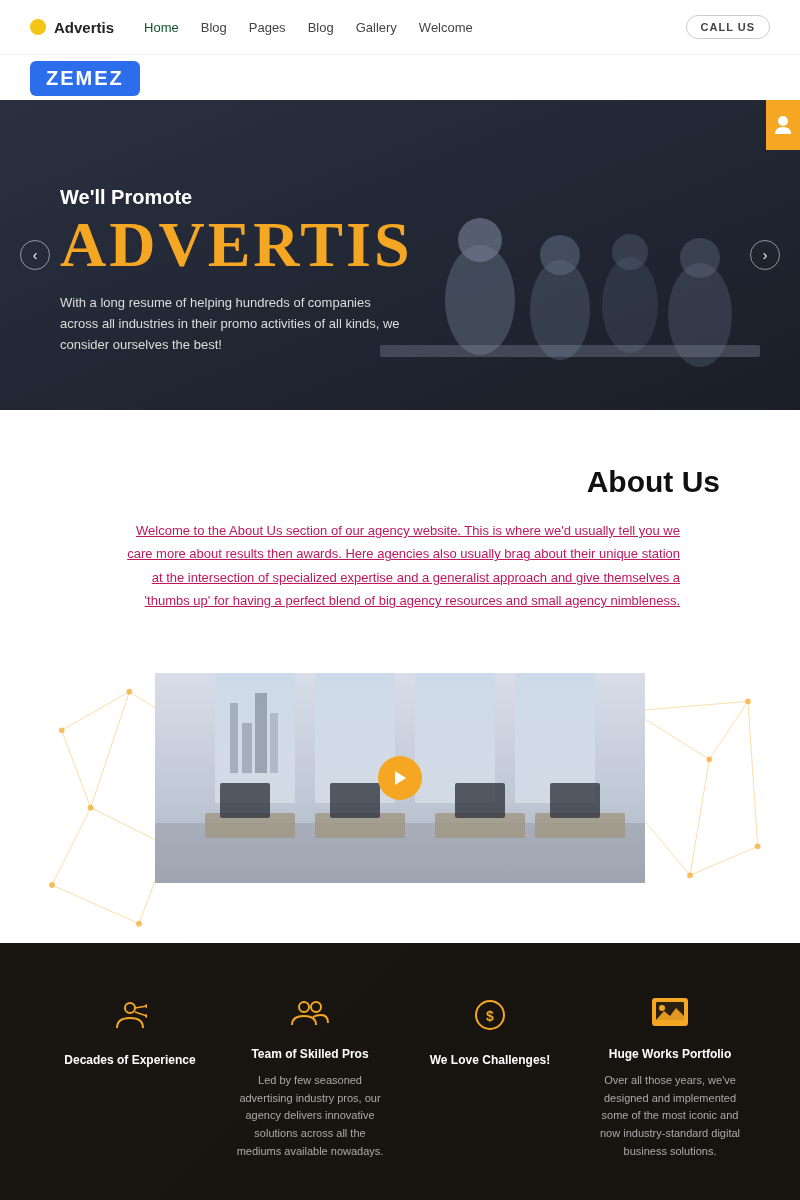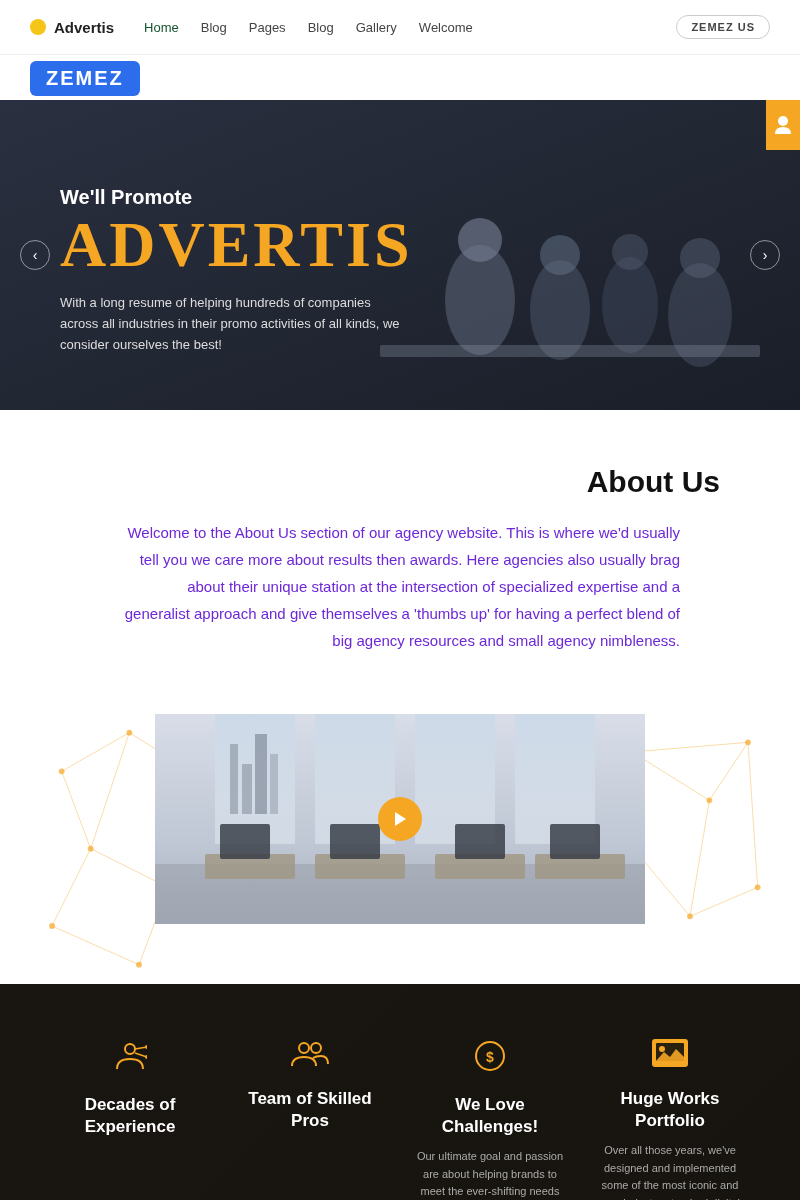--- a/index.html
+++ b/index.html
@@ -158,25 +158,26 @@
       text-align: right;
       background: #fff;
     }
     .section-title {
       font-size: 30px;
       font-weight: 900;
       color: #111;
       margin-bottom: 20px;
     }
     .about-us p {
-      color: #6d28d9;
-      font-size: 15px;
+      color: #be185d;
+      font-size: 13px;
       line-height: 1.8;
       max-width: 560px;
       margin: 0 auto;
+      text-decoration: underline;
     }
 
     
     .video-section {
       position: relative;
       padding: 20px 0 60px;
       background: #fff;
       overflow: visible;
     }
     .video-wrapper {
@@ -228,21 +229,21 @@
       padding: 0 15px;
       color: #fff;
     }
     .feature-icon {
       color: #f5a623;
       font-size: 30px;
       margin-bottom: 14px;
       display: block;
     }
     .feature-title {
-      font-size: 17px;
+      font-size: 12px;
       font-weight: bold;
       color: #fff;
       margin-bottom: 10px;
       line-height: 1.3;
     }
     .feature-desc {
       font-size: 11px;
       color: #aaa;
       line-height: 1.6;
     }
@@ -264,21 +265,21 @@
     <span class="brand-name">Advertis</span>
   </div>
   <ul class="nav-links">
     <li><a href="#" class="active">Home</a></li>
     <li><a href="#">Blog</a></li>
     <li><a href="#">Pages</a></li>
     <li><a href="#">Blog</a></li>
     <li><a href="#">Gallery</a></li>
     <li><a href="#">Welcome</a></li>
   </ul>
-  <button class="call-btn">ZEMEZ US</button>
+  <button class="call-btn">CALL US</button>
 </nav>
 
 <div class="zemez-bar">
   <span class="zemez-logo">ZEMEZ</span>
 </div>
 
 <section class="hero">
   <div class="hero-bg">
 
     <svg width="800" height="310" style="position:absolute;inset:0;">
@@ -433,31 +434,31 @@
   <div class="feature-item">
     <span class="feature-icon">
       <svg width="38" height="28" viewBox="0 0 38 28" fill="none">
         <circle cx="13" cy="9" r="5" stroke="#f5a623" stroke-width="2"></circle>
         <circle cx="25" cy="9" r="5" stroke="#f5a623" stroke-width="2"></circle>
         <path d="M1 27 Q1 18 13 18 Q25 18 25 27" stroke="#f5a623" stroke-width="2" fill="none"></path>
         <path d="M22 19 Q25 17 30 17 Q37 17 37 25" stroke="#f5a623" stroke-width="2" fill="none"></path>
       </svg>
     </span>
     <div class="feature-title">Team of Skilled Pros</div>
+    <p class="feature-desc">Led by few seasoned advertising industry pros, our agency delivers innovative solutions across all the mediums available nowadays.</p>
   </div>
 
   <div class="feature-item">
     <span class="feature-icon">
       <svg width="34" height="34" viewBox="0 0 34 34" fill="none">
         <circle cx="17" cy="17" r="14" stroke="#f5a623" stroke-width="2"></circle>
         <text x="13" y="23" font-size="14" fill="#f5a623" font-weight="bold">$</text>
       </svg>
     </span>
     <div class="feature-title">We Love Challenges!</div>
-    <p class="feature-desc">Our ultimate goal and passion are about helping brands to meet the ever-shifting needs of communities and cultures.</p>
   </div>
 
   <div class="feature-item">
     <span class="feature-icon">
       <svg width="36" height="28" viewBox="0 0 36 28" fill="none">
         <rect x="1" y="1" width="34" height="26" rx="2" stroke="#f5a623" stroke-width="2" fill="#f5a623"></rect>
         <rect x="4" y="4" width="28" height="18" rx="1" fill="#2a2010"></rect>
         <polygon points="4,22 12,13 18,18 24,10 32,18 32,22" fill="#f5a623" opacity="0.9"></polygon>
         <circle cx="10" cy="10" r="3" fill="#f5a623"></circle>
       </svg>

